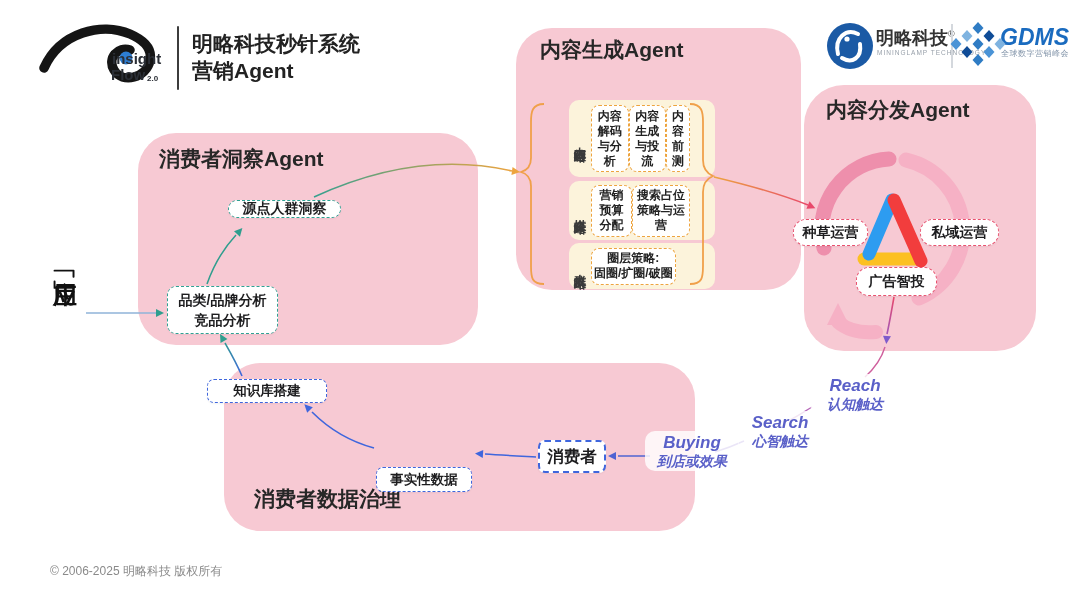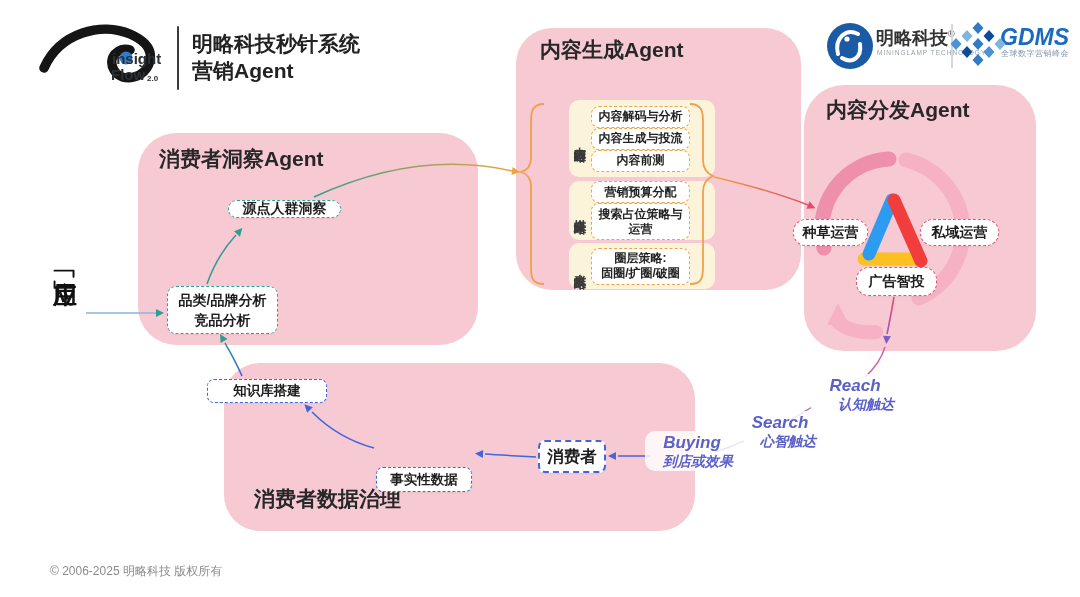--- a/index.html
+++ b/index.html
@@ -33,21 +33,21 @@
   .t-gov{left:30px;top:122px;}
 
   
   .group{position:absolute;left:53px;width:146px;background:#fcf3db;border-radius:10px;
          display:flex;align-items:center;padding:0;box-sizing:border-box;z-index:4;}
   .g1{top:72px;height:77px;}
   .g2{top:153px;height:59px;}
   .g3{top:215px;height:46px;}
   .vlabel{width:22px;writing-mode:vertical-rl;text-orientation:upright;font-size:12.5px;font-weight:700;
           color:#3a3a3a;text-align:center;letter-spacing:1px;flex:0 0 22px;line-height:22px;}
-  .gitems{flex:1;display:flex;flex-direction:column;padding:5px 25px 5px 0;}
+  .gitems{flex:1;display:flex;flex-direction:row;padding:5px 25px 5px 0;}
   .gitem{background:#fff;border:1.5px dashed #eda43f;border-radius:8px;font-size:12px;font-weight:700;
          color:#222;text-align:center;padding:2.5px 2px;line-height:1.25;}
   .pre{white-space:pre-line;}
 
   
   .node{position:absolute;background:#fff;text-align:center;font-weight:700;color:#1d1d1f;
         box-sizing:border-box;display:flex;flex-direction:column;justify-content:center;z-index:5;
         box-shadow:0 1px 2px rgba(0,0,0,.05);}
   .teal{border:1.7px dashed #2fa193;border-radius:9px;font-size:14px;}
   .blue{border:1.7px dashed #3f66dd;border-radius:7px;font-size:13.5px;}
@@ -59,21 +59,21 @@
   .n-ad{left:856px;top:267px;width:81px;height:29px;}
   .n-kb{left:207px;top:379px;width:120px;height:24px;}
   .n-fact{left:376px;top:439px;width:96px;height:25px;margin-top:28px;}
   .n-consumer{left:538px;top:440px;width:68px;height:33px;font-size:16.5px;font-weight:800;border-width:2px;}
 
   
   .jlabel{position:absolute;z-index:6;color:#5a60c8;font-style:italic;text-align:center;
           background:rgba(255,255,255,.82);border-radius:10px;padding:2px 6px;
           text-shadow:0 0 4px #fff;line-height:1.15;}
   .jlabel .en{display:block;font-size:17px;font-weight:600;}
-  .jlabel .zh{display:block;font-size:14px;font-weight:600;text-align:right;}
+  .jlabel .zh{display:block;font-size:14px;font-weight:600;}
   .j-reach{left:810px;top:374px;width:78px;}
   .j-search{left:738px;top:411px;width:72px;}
   .j-buying{left:645px;top:431px;width:82px;}
 
   
   .app-label{left:50px;top:262px;writing-mode:vertical-rl;text-orientation:upright;
              font-size:24px;font-weight:800;color:#111;letter-spacing:1px;line-height:30px;}
   .copyright{left:50px;top:563px;font-size:12px;color:#8a8a8a;}
   .overlay{left:0;top:0;width:1080px;height:597px;z-index:3;pointer-events:none;}
   .ctr{z-index:1;}

